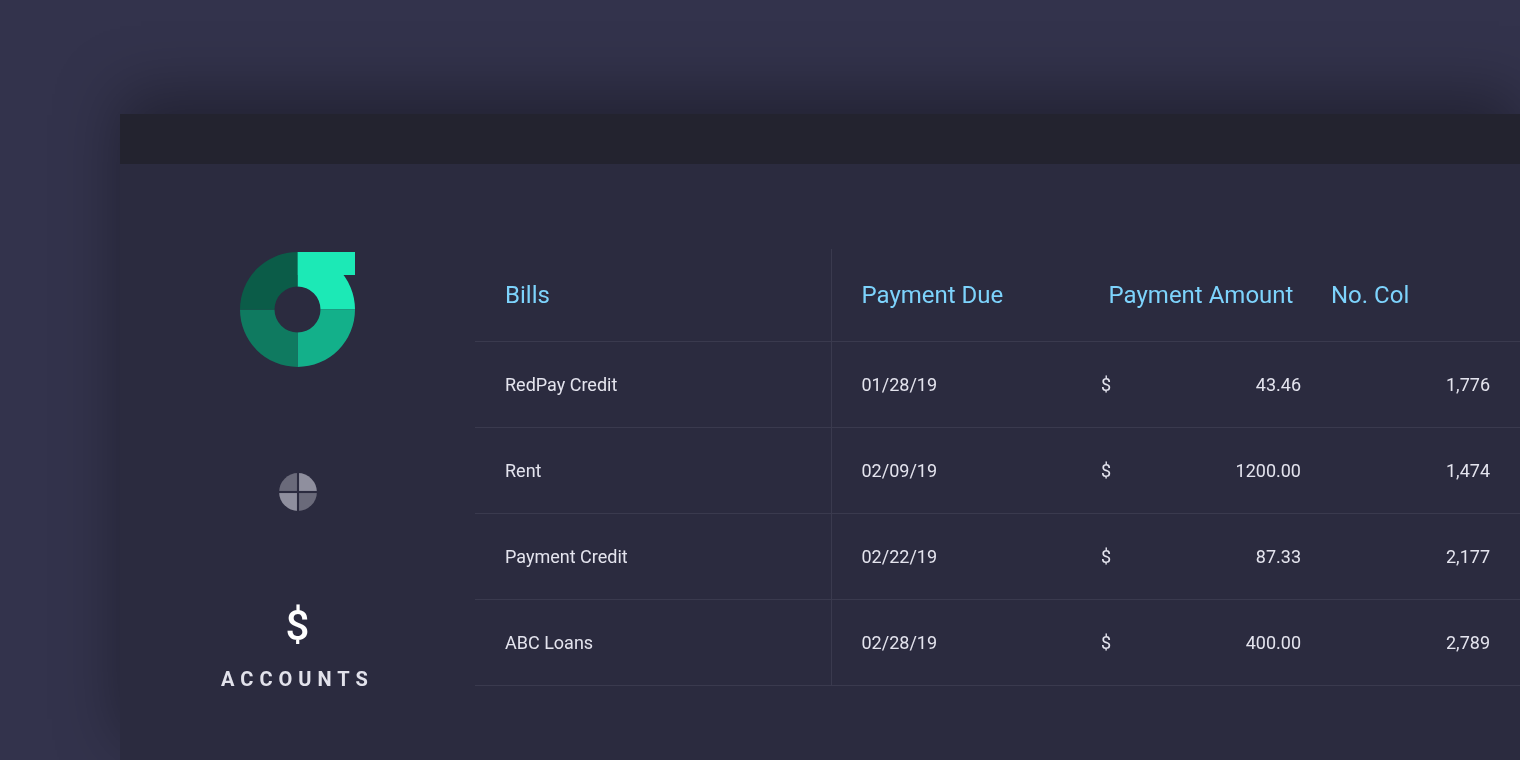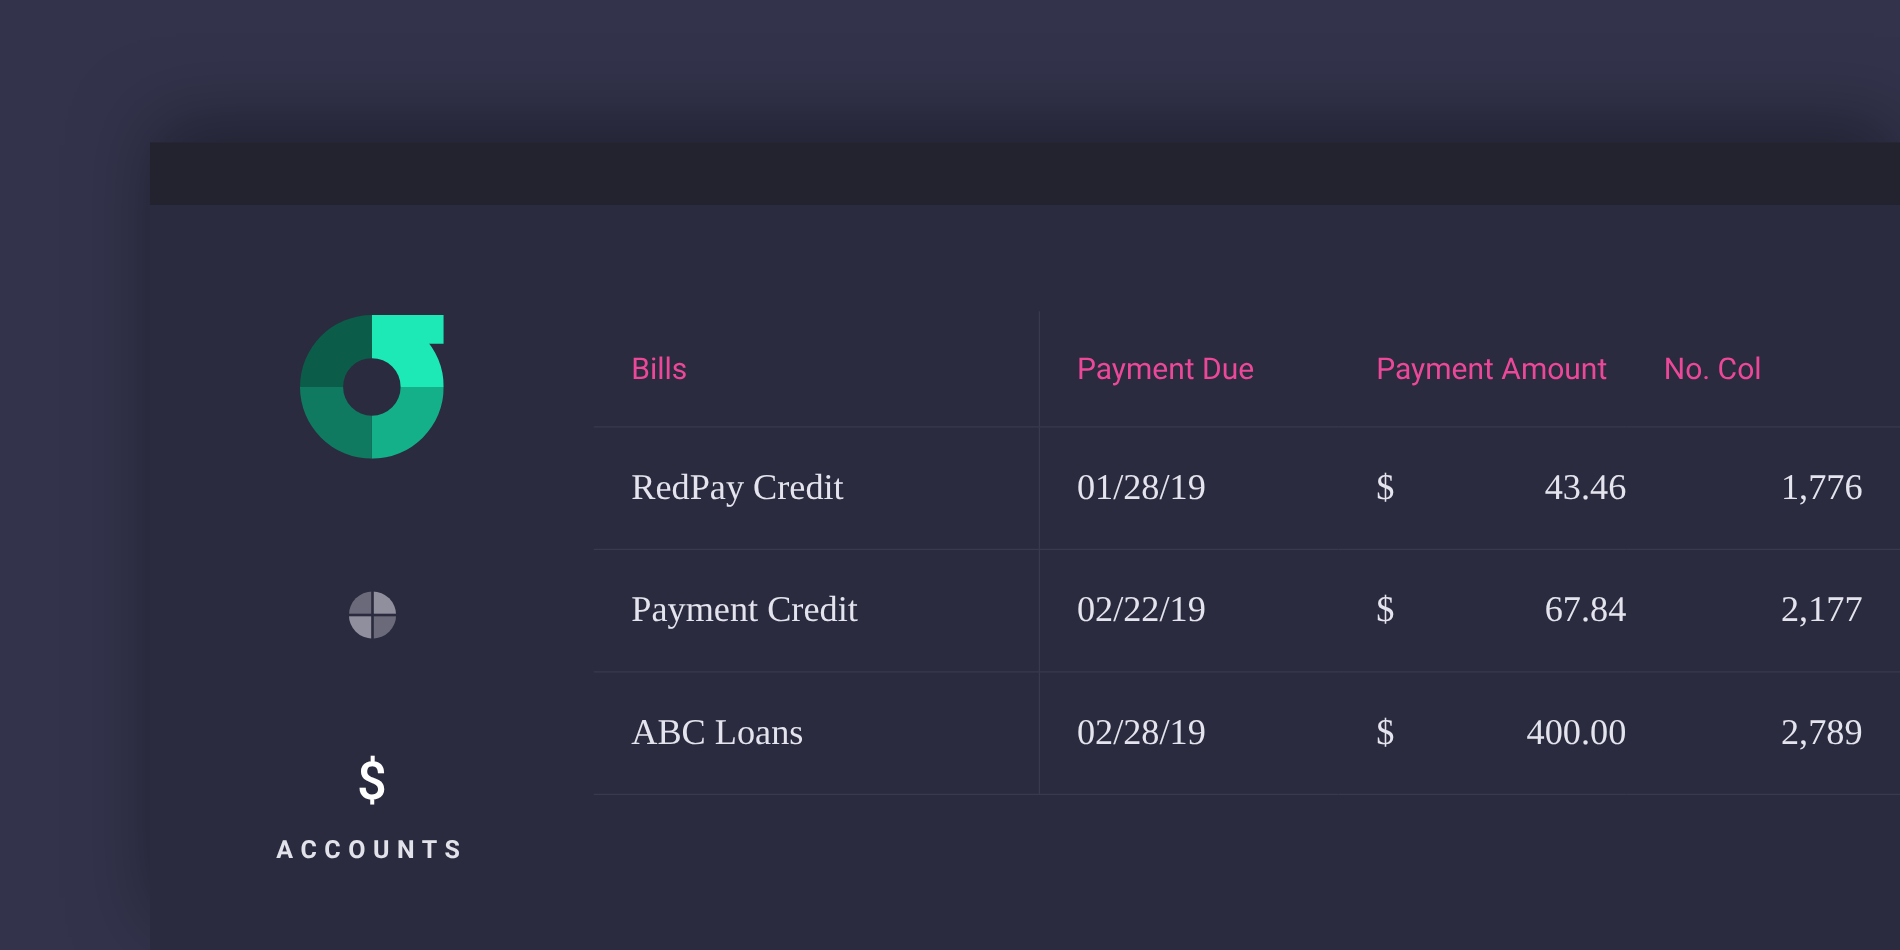--- a/index.html
+++ b/index.html
@@ -80,42 +80,41 @@
       width: 1045px;
     }
     table.bills {
       width: 100%;
       border-collapse: collapse;
       color: #e0e0ea;
     }
     table.bills thead th {
       text-align: left;
       font-weight: 400;
-      color: #ec4899;
+      color: #7dd3fc;
       font-size: 24px;
       padding: 32px 0 32px 30px;
       border-bottom: 1px solid #3a3a4e;
     }
     table.bills tbody td {
-      font-size: 29px;
+      font-size: 18px;
       color: #e4e4ee;
       padding: 32px 0 32px 30px;
       border-bottom: 1px solid #3a3a4e;
-      font-family: Liberation Serif, serif;
     }
     
     table.bills .col-bills { width: 356px; }
     table.bills .col-due { width: 240px; }
     table.bills .col-amount { width: 230px; }
     table.bills .col-no { width: 219px; }
     
     table.bills thead th.col-bills,
     table.bills tbody td.col-bills { border-right: 1px solid #3a3a4e; }
     
-    table.bills thead th.col-amount { text-align: left; padding-right: 0; }
+    table.bills thead th.col-amount { text-align: center; padding-right: 0; }
     table.bills thead th.col-no { text-align: left; padding-right: 44px; }
     table.bills tbody td.col-amount { text-align: right; padding-right: 0; }
     table.bills tbody td.col-no { text-align: right; padding-right: 30px; }
     .amount-cell {
       display: flex;
       justify-content: space-between;
       align-items: center;
     }
     .amount-cell .currency {
       color: #e4e4ee;
@@ -174,26 +173,37 @@
             <td class="col-due">01/28/19</td>
             <td class="col-amount">
               <div class="amount-cell">
                 <span class="currency">$</span>
                 <span>43.46</span>
               </div>
             </td>
             <td class="col-no">1,776</td>
           </tr>
           <tr>
+            <td class="col-bills">Rent</td>
+            <td class="col-due">02/09/19</td>
+            <td class="col-amount">
+              <div class="amount-cell">
+                <span class="currency">$</span>
+                <span>1200.00</span>
+              </div>
+            </td>
+            <td class="col-no">1,474</td>
+          </tr>
+          <tr>
             <td class="col-bills">Payment Credit</td>
             <td class="col-due">02/22/19</td>
             <td class="col-amount">
               <div class="amount-cell">
                 <span class="currency">$</span>
-                <span>67.84</span>
+                <span>87.33</span>
               </div>
             </td>
             <td class="col-no">2,177</td>
           </tr>
           <tr>
             <td class="col-bills">ABC Loans</td>
             <td class="col-due">02/28/19</td>
             <td class="col-amount">
               <div class="amount-cell">
                 <span class="currency">$</span>

